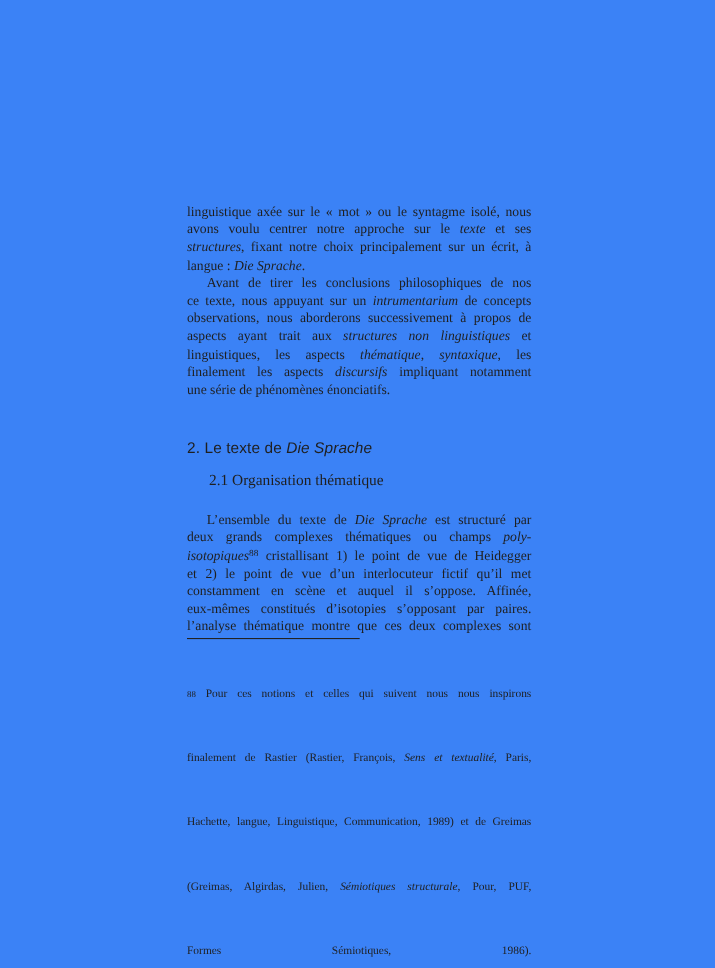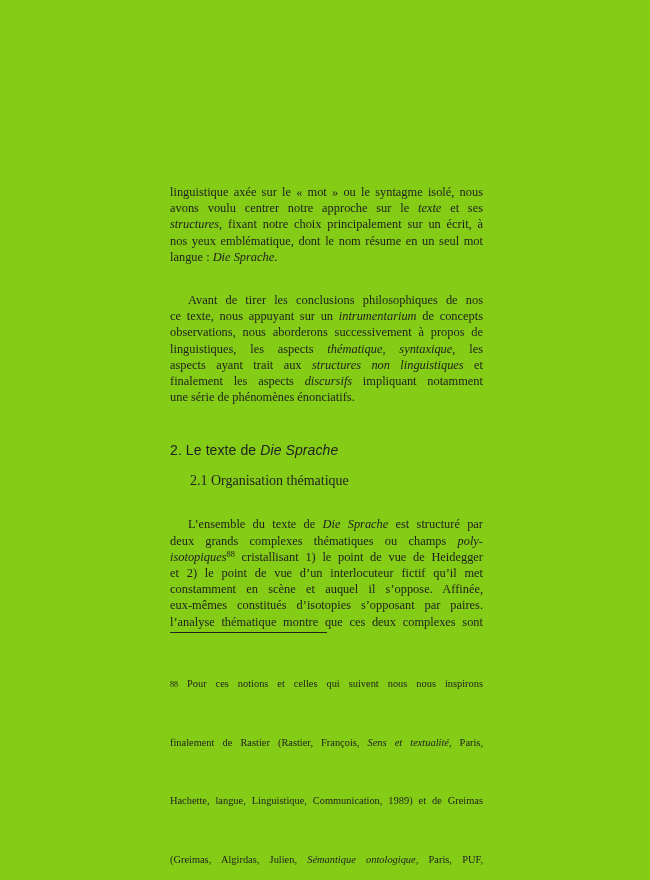--- a/index.html
+++ b/index.html
@@ -4,41 +4,41 @@
 <style>
   html, body {
     margin: 0;
     padding: 0;
     background: #ffffff;
   }
   .sheet {
     position: relative;
     width: 650px;
     height: 880px;
-    background: #84cc16;
+    background: #3b82f6;
     font-family: "Liberation Serif", serif;
     color: #1f1f1f;
     overflow: hidden;
   }
   .text-block {
     position: absolute;
     left: 170px;
     top: 184px;
     width: 313px;
   }
   .para { margin: 0; padding: 0; }
   .bodytext .line {
     font-size: 12.4px;
     line-height: 16.2px;
     text-align: justify;
     text-align-last: justify;
     white-space: normal;
   }
   .line.last { text-align-last: left; }
-  .line.indent { text-indent: 18px; margin-top: 27px; }
+  .line.indent { text-indent: 18px; }
   i { font-style: italic; }
   sup {
     font-size: 8.5px;
     line-height: 0;
     vertical-align: 4px;
   }
   h2.section-heading {
     font-family: "Liberation Sans", sans-serif;
     font-weight: normal;
     font-size: 14px;
@@ -80,29 +80,28 @@
 <body>
 
 <div class="sheet">
   <div class="text-block">
 
     <div class="bodytext" id="paras-top">
         <div class="para">
           <div class="line"><span>linguistique axée sur le « mot » ou le syntagme isolé, nous</span></div>
           <div class="line"><span>avons voulu centrer notre approche sur le </span><i>texte</i><span> et ses</span></div>
           <div class="line"><i>structures</i><span>, fixant notre choix principalement sur un écrit, à</span></div>
-          <div class="line"><span>nos yeux emblématique, dont le nom résume en un seul mot</span></div>
           <div class="line last"><span>langue : </span><i>Die Sprache</i><span>.</span></div>
         </div>
         <div class="para">
           <div class="line indent"><span>Avant de tirer les conclusions philosophiques de nos</span></div>
           <div class="line"><span>ce texte, nous appuyant sur un </span><i>intrumentarium</i><span> de concepts</span></div>
           <div class="line"><span>observations, nous aborderons successivement à propos de</span></div>
+          <div class="line"><span>aspects ayant trait aux </span><i>structures non linguistiques</i><span> et</span></div>
           <div class="line"><span>linguistiques, les aspects </span><i>thématique</i><span>, </span><i>syntaxique</i><span>, les</span></div>
-          <div class="line"><span>aspects ayant trait aux </span><i>structures non linguistiques</i><span> et</span></div>
           <div class="line"><span>finalement les aspects </span><i>discursifs</i><span> impliquant notamment</span></div>
           <div class="line last"><span>une série de phénomènes énonciatifs.</span></div>
         </div>
       </div>
 
     <h2 class="section-heading" id="section-heading"><span>2. Le texte de </span><i>Die Sprache</i></h2>
 
     <h3 class="sub-heading">2.1 Organisation thématique</h3>
 
     <div class="bodytext para-group-2" id="paras-section">
@@ -116,20 +115,20 @@
           <div class="line"><span>l’analyse thématique montre que ces deux complexes sont</span></div>
         </div>
       </div>
 
     <div class="footnote-rule"></div>
 
     <div class="footnote" id="footnote">
         <div class="line"><span class="fn-marker">88</span><span> Pour ces notions et celles qui suivent nous nous inspirons</span></div>
         <div class="line"><span>finalement de Rastier (Rastier, François, </span><i>Sens et textualité</i><span>, Paris,</span></div>
         <div class="line"><span>Hachette, langue, Linguistique, Communication, 1989) et de Greimas</span></div>
-        <div class="line"><span>(Greimas, Algirdas, Julien, </span><i>Sémantique ontologique</i><span>, Paris, PUF,</span></div>
+        <div class="line"><span>(Greimas, Algirdas, Julien, </span><i>Sémiotiques structurale</i><span>, Pour, PUF,</span></div>
         <div class="line last"><span>Formes Sémiotiques, 1986).</span></div>
       </div>
 
     <div class="page-number">90</div>
 
   </div>
 </div>
 
 </body></html>

